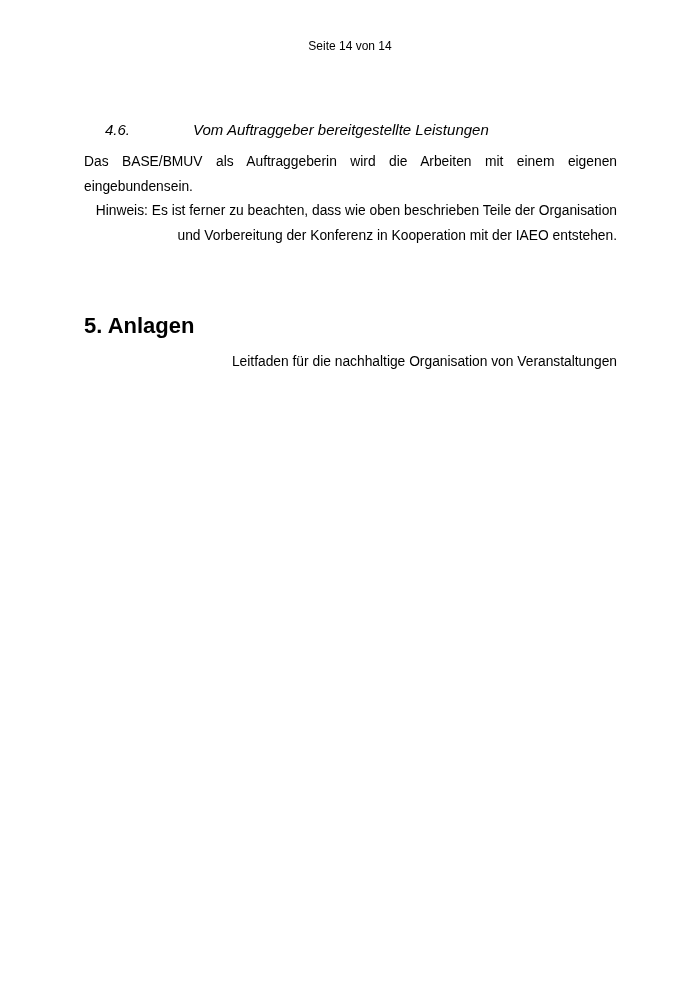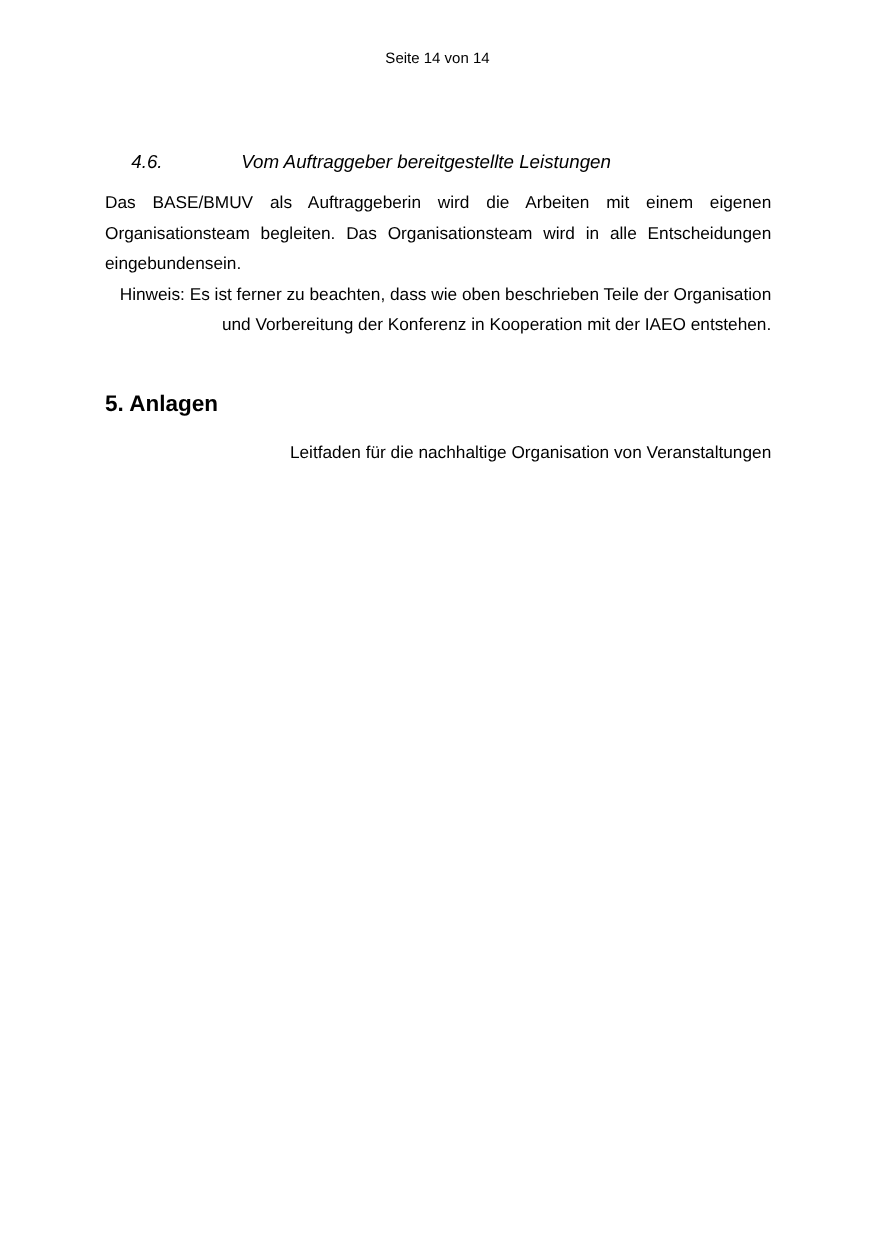--- a/index.html
+++ b/index.html
@@ -68,21 +68,21 @@
   }
   .line-left {
     text-align: right;
     white-space: nowrap;
   }
 
   .anlagen-heading {
     position: absolute;
     top: 313px;
     left: 84px;
-    font-size: 18px;
+    font-size: 22px;
     font-weight: bold;
     color: #000000;
   }
 
   .attachments {
     position: absolute;
     top: 350px;
     left: 84px;
     width: 533px;
     font-size: 13.8px;
@@ -97,21 +97,20 @@
 
   <div class="page-header">Seite 14 von 14</div>
 
   <div class="section-heading">
     <span class="section-number">4.6.</span>
     <span class="section-title">Vom Auftraggeber bereitgestellte Leistungen</span>
   </div>
 
   <div class="body-text">
     <div class="line-justify">Das BASE/BMUV als Auftraggeberin wird die Arbeiten mit einem eigenen</div>
-    <div class="line-justify">Organisationsteam begleiten. Das Organisationsteam wird in alle Entscheidungen</div>
     <div class="line-split">
       <span>eingebunden</span>
       <span>sein.</span>
     </div>
     <div class="line-left">Hinweis: Es ist ferner zu beachten, dass wie oben beschrieben Teile der Organisation</div>
     <div class="line-left">und Vorbereitung der Konferenz in Kooperation mit der IAEO entstehen.</div>
   </div>
 
   <div class="anlagen-heading">5. Anlagen</div>
 

